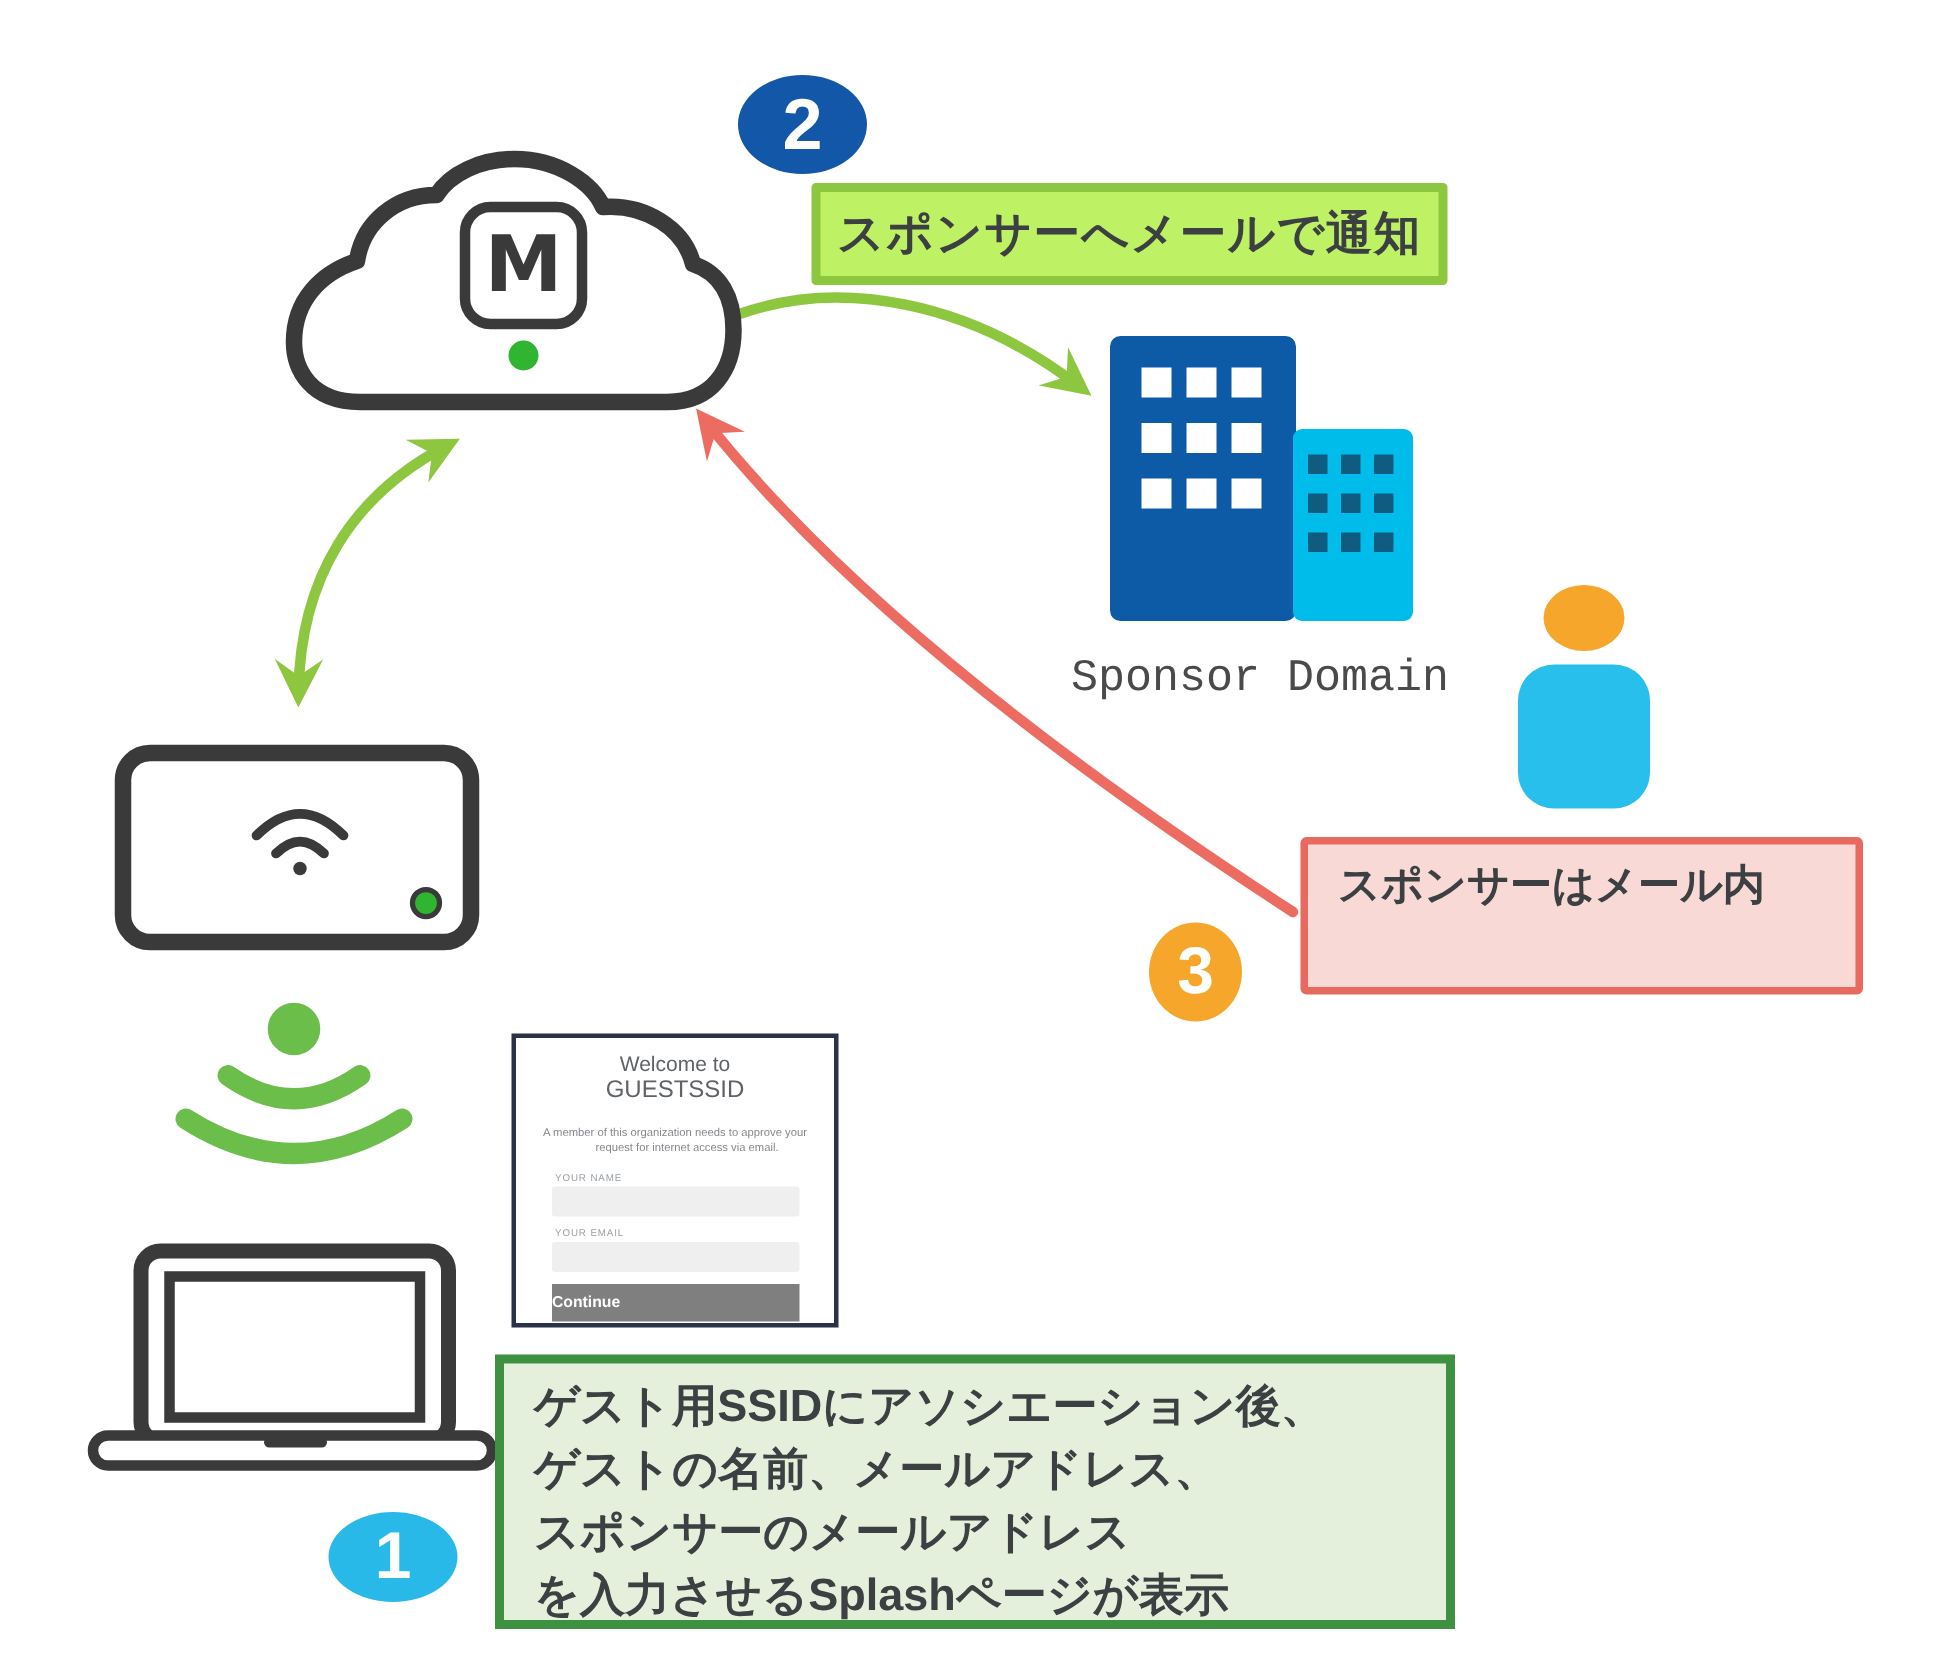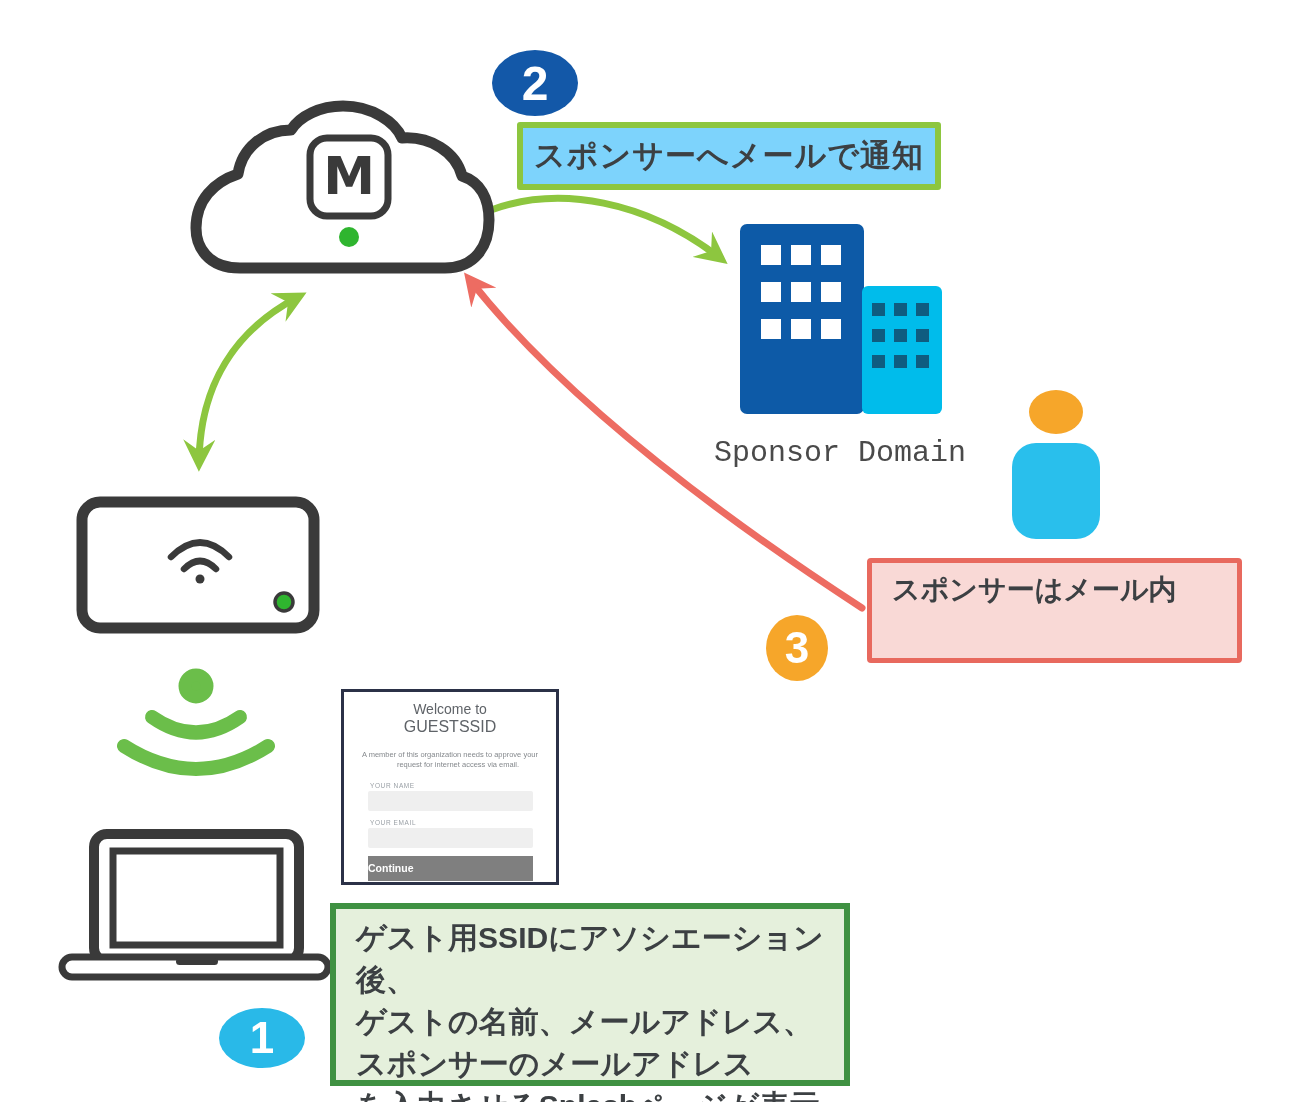--- a/index.html
+++ b/index.html
@@ -23,21 +23,21 @@
     border:6px solid #8DC63F; background:#EAF4DF; border-radius:3px;
     display:flex; align-items:center; justify-content:center;
     font-size:31px; letter-spacing:1px;
   }
   .callout-approve {
     left:867px; top:558px; width:375px; height:105px;
     border:5px solid #a3a3a3; background:#F9D9D6; border-radius:4px;
     padding:4px 0 0 20px; font-size:28px; line-height:45px;
   }
   .callout-splash {
-    left:330px; top:903px; width:520px; height:183px;
+    left:330px; top:903px; width:640px; height:183px;
     border:6px solid #3F9142; background:#E5F0DC;
     padding:8px 0 0 20px; font-size:30px; line-height:42px;
   }
   .sponsor-label {
     position:absolute; left:700px; top:436px; width:280px; text-align:center;
     font-size:30px; color:#4A4A4A; font-weight:500;font-family:Liberation Mono, monospace;
   }
   
   .splash {
     position:absolute; left:341px; top:689px; width:218px; height:196px;
@@ -145,21 +145,21 @@
       <rect x="113" y="851" width="167" height="94" stroke-width="7"></rect>
       <rect x="62" y="957" width="266" height="20" rx="10" stroke-width="7"></rect>
       <rect x="176" y="958" width="42" height="7" rx="3.5" stroke="none" fill="#3A3A3A"></rect>
     </g>
   </svg>
 
   <div class="badge badge-2" style="background-color: rgb(19, 88, 168);">2</div>
   <div class="badge badge-3" style="background-color: rgb(246, 166, 42);">3</div>
   <div class="badge badge-1" style="background-color: rgb(41, 185, 232);">1</div>
 
-  <div class="callout callout-notify" style="background-color: #7dd3fc; border-color: rgb(141, 198, 63);">
+  <div class="callout callout-notify" style="background-color: #bef264; border-color: rgb(141, 198, 63); margin-left: 24px;">
     <span>スポンサーへメールで通知</span>
   </div>
 
   <div class="callout callout-approve" style="background-color: rgb(249, 217, 214); border-color: rgb(232, 105, 94);">
     <div>スポンサーはメール内</div>
   </div>
 
   <div class="callout callout-splash" style="background-color: rgb(229, 240, 220); border-color: rgb(63, 145, 66);">
     <div>ゲスト用SSIDにアソシエーション後、</div>
     <div>ゲストの名前、メールアドレス、</div>

